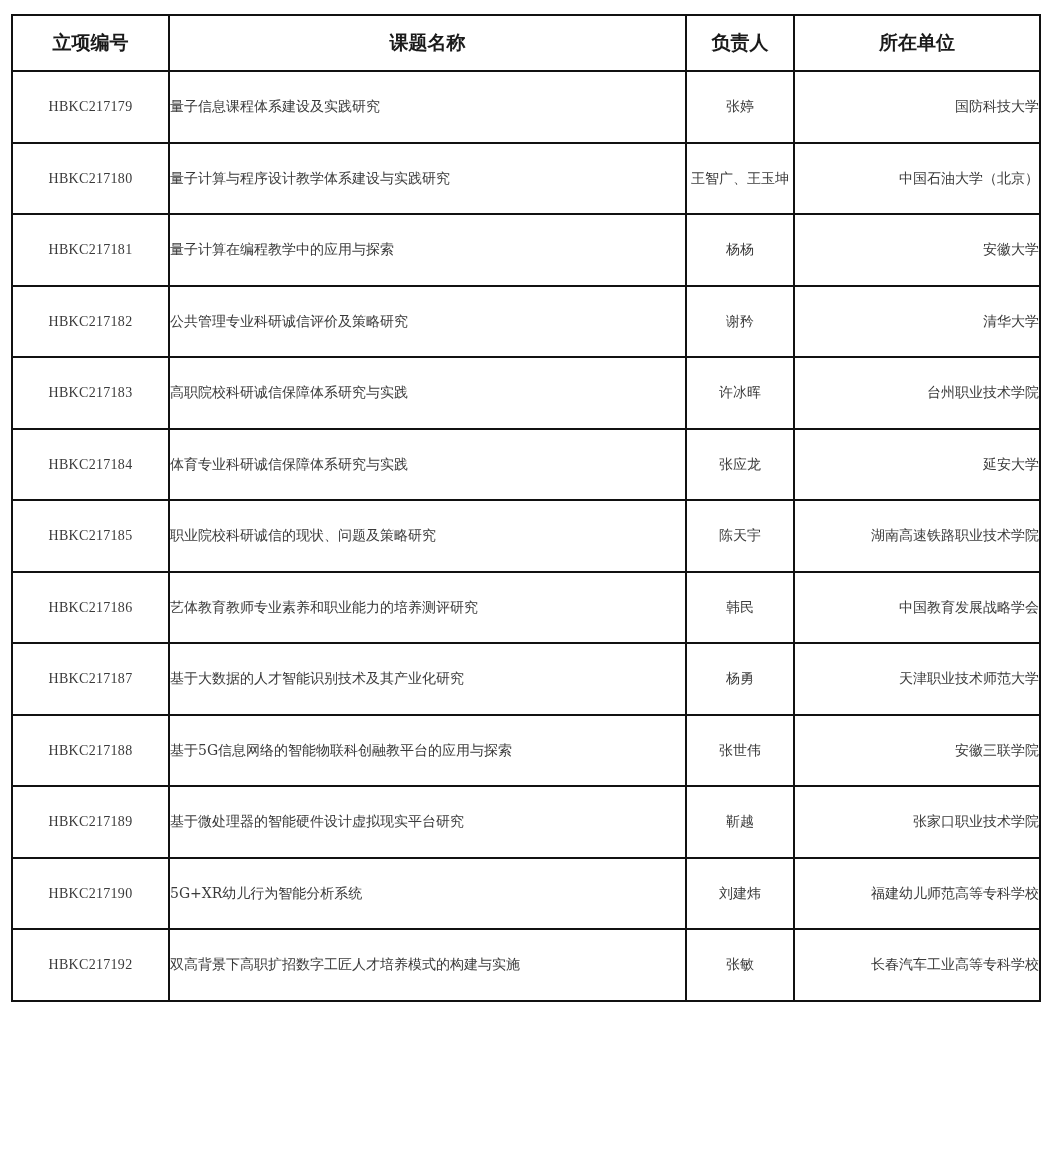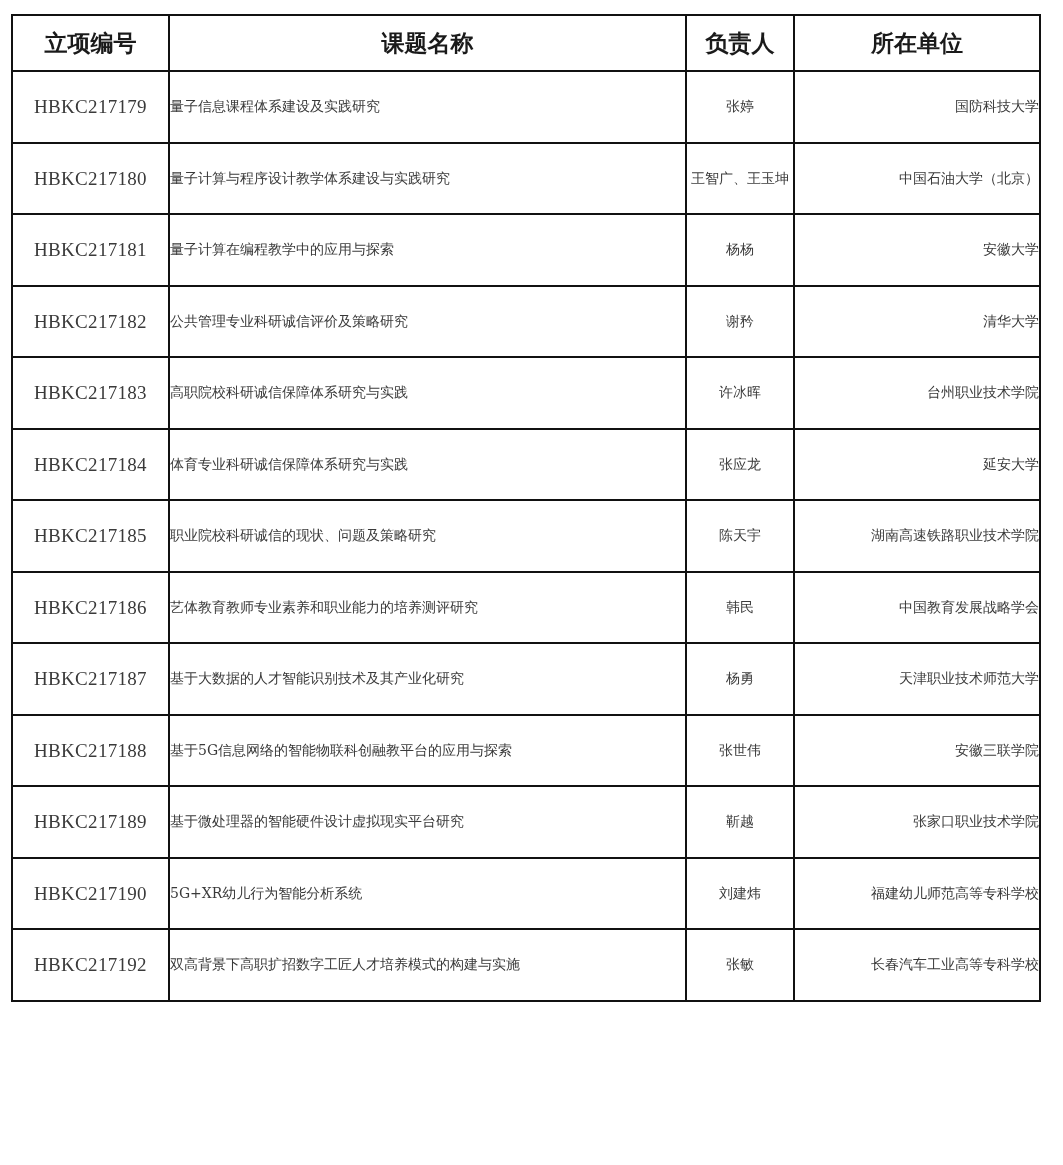--- a/index.html
+++ b/index.html
@@ -1,23 +1,23 @@
 <!DOCTYPE html>
 <html><head>
 <meta charset="utf-8">
 <style>
   html, body { margin:0; padding:0; background:#ffffff; }
   body { width:1063px; height:1165px; position:relative; overflow:hidden;
          font-family: "DejaVu Serif", "Liberation Serif", serif; color:#333; }
   table.grid { position:absolute; left:11px; top:14px; border-collapse:collapse;
                table-layout:fixed; width:1028px; }
   table.grid td, table.grid th { border:2px solid #111; padding:0; }
-  th { height:54px; font-size:23px; font-weight:bold; color:#1a1a1a; text-align:center; }
+  th { height:54px; font-size:19px; font-weight:bold; color:#1a1a1a; text-align:center; }
   td { height:69.5px; font-size:14px; color:#3a3a3a; vertical-align:middle; line-height:19px; }
-  td.code { text-align:center; font-family:"Liberation Serif","DejaVu Serif",serif; font-size:19px; letter-spacing:0.3px; }
+  td.code { text-align:center; font-family:"Liberation Serif","DejaVu Serif",serif; font-size:14px; letter-spacing:0.3px; }
   td.title { text-align:left; padding-left:4px; padding-right:4px; }
   td.owner { text-align:center; padding:0 4px; }
   td.unit { text-align:right; padding-left:4px; }
 </style>
 </head>
 <body>
 
 <table class="grid">
   <colgroup>
     <col style="width:157px">

